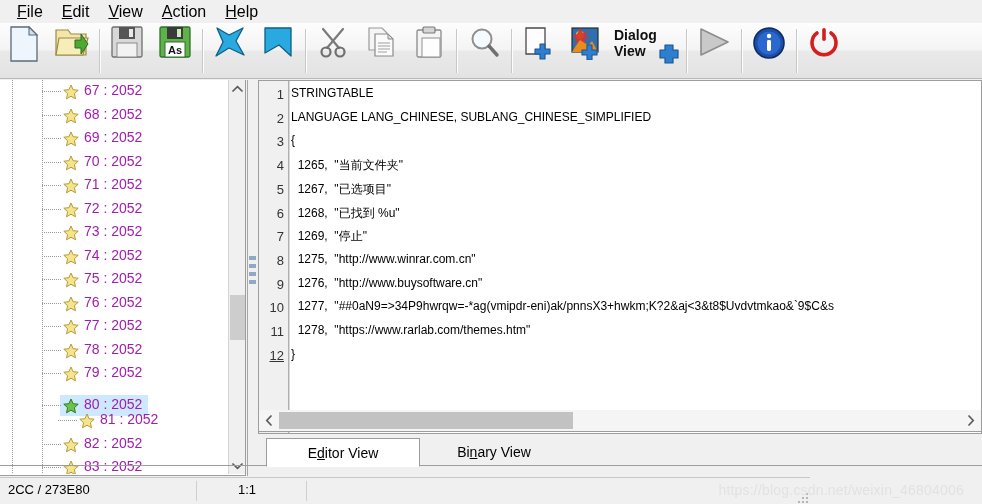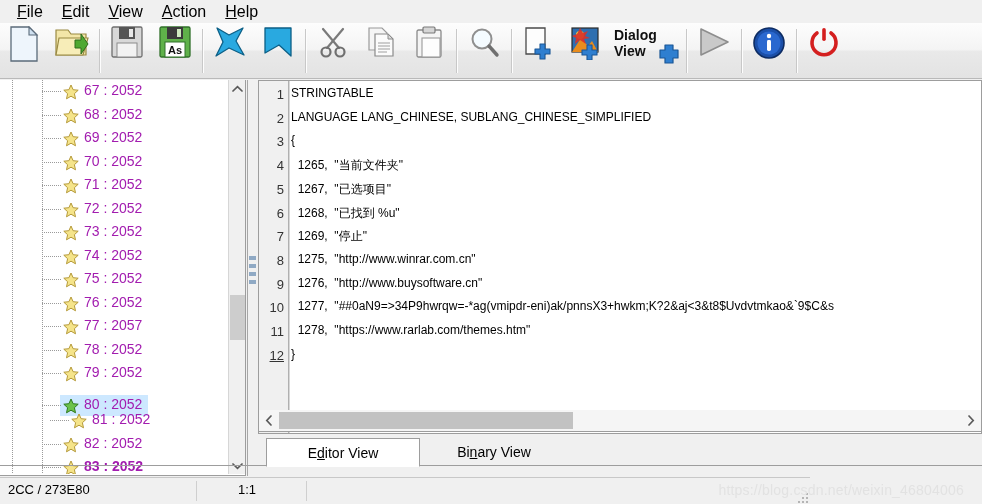--- a/index.html
+++ b/index.html
@@ -331,21 +331,21 @@
             <svg class="star" viewBox="0 0 16 16" width="16" height="16">
               <path d="M8 1 L10.1 5.7 L15.2 6.2 L11.4 9.7 L12.5 14.8 L8 12.2 L3.5 14.8 L4.6 9.7 L0.8 6.2 L5.9 5.7 Z" fill="#f5e48a" stroke="#b59a3a" stroke-width="1" stroke-linejoin="round"></path>
             </svg>
             <div class="tree-label">76 : 2052</div>
           </div>
           <div class="tree-row" style="top: 235px; position: absolute; left: 0px; width: 228px;">
             <div class="connector"></div>
             <svg class="star" viewBox="0 0 16 16" width="16" height="16">
               <path d="M8 1 L10.1 5.7 L15.2 6.2 L11.4 9.7 L12.5 14.8 L8 12.2 L3.5 14.8 L4.6 9.7 L0.8 6.2 L5.9 5.7 Z" fill="#f5e48a" stroke="#b59a3a" stroke-width="1" stroke-linejoin="round"></path>
             </svg>
-            <div class="tree-label">77 : 2057</div>
+            <div class="tree-label">77 : 2052</div>
           </div>
           <div class="tree-row" style="top: 258.5px; position: absolute; left: 0px; width: 228px;">
             <div class="connector"></div>
             <svg class="star" viewBox="0 0 16 16" width="16" height="16">
               <path d="M8 1 L10.1 5.7 L15.2 6.2 L11.4 9.7 L12.5 14.8 L8 12.2 L3.5 14.8 L4.6 9.7 L0.8 6.2 L5.9 5.7 Z" fill="#f5e48a" stroke="#b59a3a" stroke-width="1" stroke-linejoin="round"></path>
             </svg>
             <div class="tree-label">78 : 2052</div>
           </div>
           <div class="tree-row" style="top: 282px; position: absolute; left: 0px; width: 228px;">
             <div class="connector"></div>
@@ -355,35 +355,35 @@
             <div class="tree-label">79 : 2052</div>
           </div>
           <div class="tree-row selected" style="top: 305.5px; position: absolute; left: 0px; width: 228px; margin-top: 8px;">
             <div class="hl"></div>
             <div class="connector"></div>
             <svg class="star" viewBox="0 0 16 16" width="16" height="16">
               <path d="M8 1 L10.1 5.7 L15.2 6.2 L11.4 9.7 L12.5 14.8 L8 12.2 L3.5 14.8 L4.6 9.7 L0.8 6.2 L5.9 5.7 Z" fill="#6cc24a" stroke="#2f7a20" stroke-width="1" stroke-linejoin="round"></path>
             </svg>
             <div class="tree-label">80 : 2052</div>
           </div>
-          <div class="tree-row" style="top: 329px; position: absolute; left: 8px; width: 212px;">
+          <div class="tree-row" style="top: 329px; position: absolute; left: 16px; width: 212px;">
             <div class="connector"></div>
             <svg class="star" viewBox="0 0 16 16" width="16" height="16">
               <path d="M8 1 L10.1 5.7 L15.2 6.2 L11.4 9.7 L12.5 14.8 L8 12.2 L3.5 14.8 L4.6 9.7 L0.8 6.2 L5.9 5.7 Z" fill="#f5e48a" stroke="#b59a3a" stroke-width="1" stroke-linejoin="round"></path>
             </svg>
             <div class="tree-label">81 : 2052</div>
           </div>
           <div class="tree-row" style="top: 352.5px; position: absolute; left: 0px; width: 228px;">
             <div class="connector"></div>
             <svg class="star" viewBox="0 0 16 16" width="16" height="16">
               <path d="M8 1 L10.1 5.7 L15.2 6.2 L11.4 9.7 L12.5 14.8 L8 12.2 L3.5 14.8 L4.6 9.7 L0.8 6.2 L5.9 5.7 Z" fill="#f5e48a" stroke="#b59a3a" stroke-width="1" stroke-linejoin="round"></path>
             </svg>
             <div class="tree-label">82 : 2052</div>
           </div>
-          <div class="tree-row" style="top: 376px; position: absolute; left: 0px; width: 228px; font-weight: bold;">
+          <div class="tree-row" style="top: 376px; position: absolute; left: 0px; width: 228px;">
             <div class="connector"></div>
             <svg class="star" viewBox="0 0 16 16" width="16" height="16">
               <path d="M8 1 L10.1 5.7 L15.2 6.2 L11.4 9.7 L12.5 14.8 L8 12.2 L3.5 14.8 L4.6 9.7 L0.8 6.2 L5.9 5.7 Z" fill="#f5e48a" stroke="#b59a3a" stroke-width="1" stroke-linejoin="round"></path>
             </svg>
             <div class="tree-label">83 : 2052</div>
           </div>
         </div>
     </div>
 
     <div class="vscroll">

